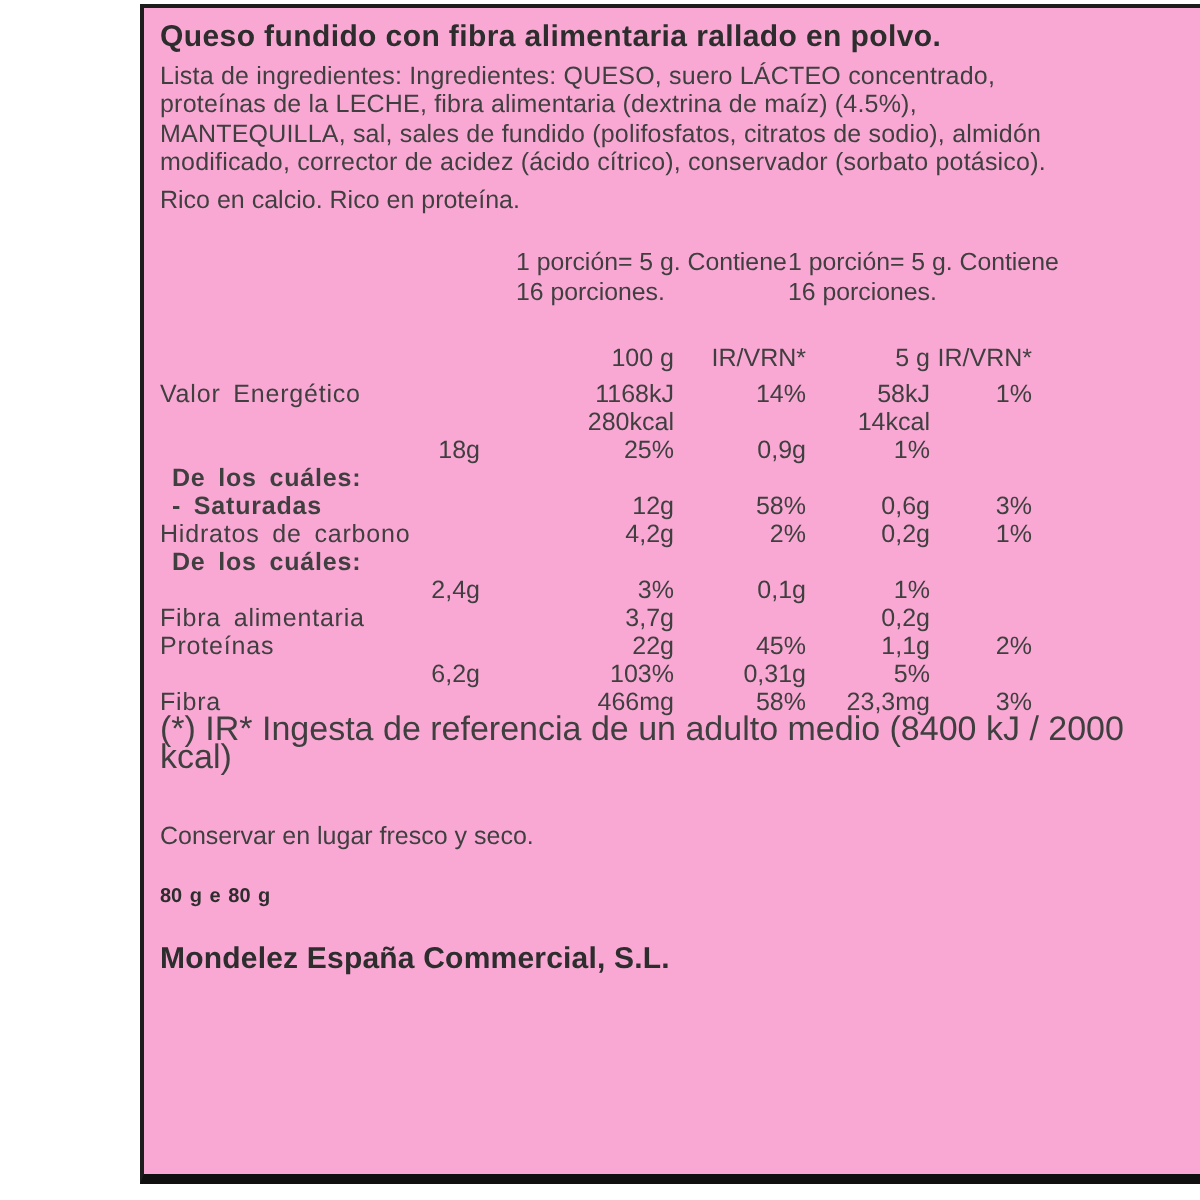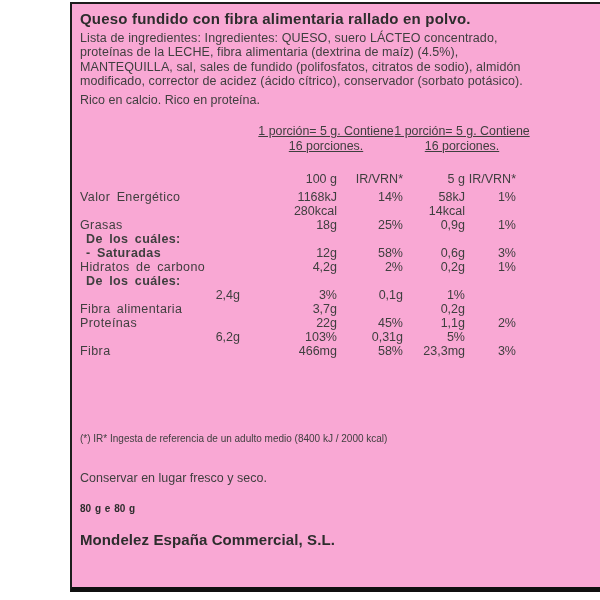--- a/index.html
+++ b/index.html
@@ -45,43 +45,41 @@
     line-height: 14px;
   }
 
   .servings {
     display: flex;
     margin-left: 178px;
     margin-top: 17px;
   }
   .serving-block {
     width: 136px;
-    text-align: center;
+    text-align: left;
     font-size: 12.4px;
     line-height: 15px;
-    text-decoration: underline;
   }
 
   .ntable { margin-top: 18px; }
   .nrow {
     display: grid;
     grid-template-columns: 160px 97px 66px 62px 51px;
     height: 14px;
     font-size: 12.5px;
     line-height: 14px;
   }
   .nrow.header { margin-bottom: 4px; margin-top: 16px; }
   .c { overflow: visible; white-space: nowrap; }
   .c.lab { word-spacing: 2.5px; letter-spacing: 0.4px; }
   .c.lab.ind { padding-left: 6px; font-weight: bold; }
   .c.num { text-align: right; }
 
   .footnote {
-    margin-top: 74px;
-    font-size: 10px;
+    font-size: 17px;
     line-height: 14px;
   }
   .storage {
     margin-top: 25px;
     font-size: 12.5px;
     line-height: 14px;
   }
   .netweight {
     margin-top: 18px;
     font-size: 10px;
@@ -142,21 +140,20 @@
         <span class="c num">1%</span>
       </div>
       <div class="nrow">
         <span class="c lab"></span>
         <span class="c num">280kcal</span>
         <span class="c num"></span>
         <span class="c num">14kcal</span>
         <span class="c num"></span>
       </div>
       <div class="nrow">
-        <span class="c lab">Grasas</span>
         <span class="c num">18g</span>
         <span class="c num">25%</span>
         <span class="c num">0,9g</span>
         <span class="c num">1%</span>
       </div>
       <div class="nrow">
         <span class="c lab ind">De los cuáles:</span>
         <span class="c num"></span>
         <span class="c num"></span>
         <span class="c num"></span>

